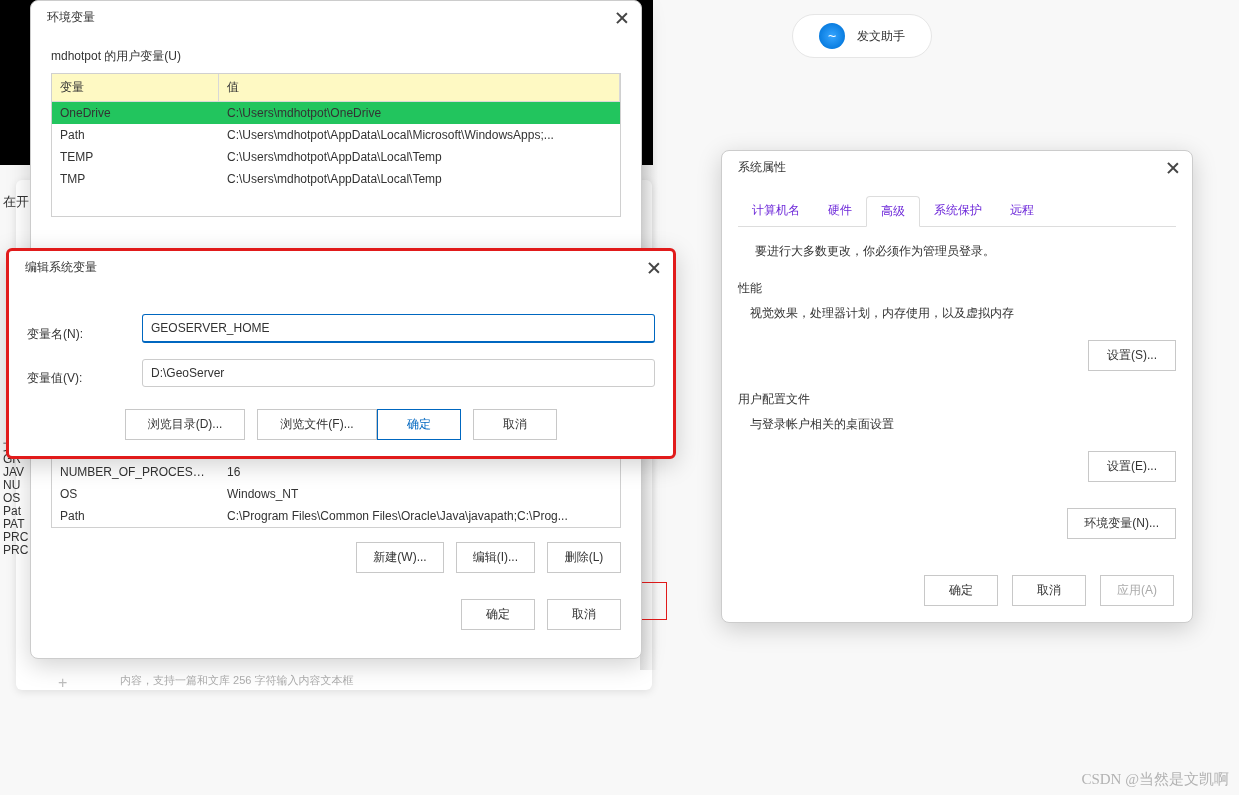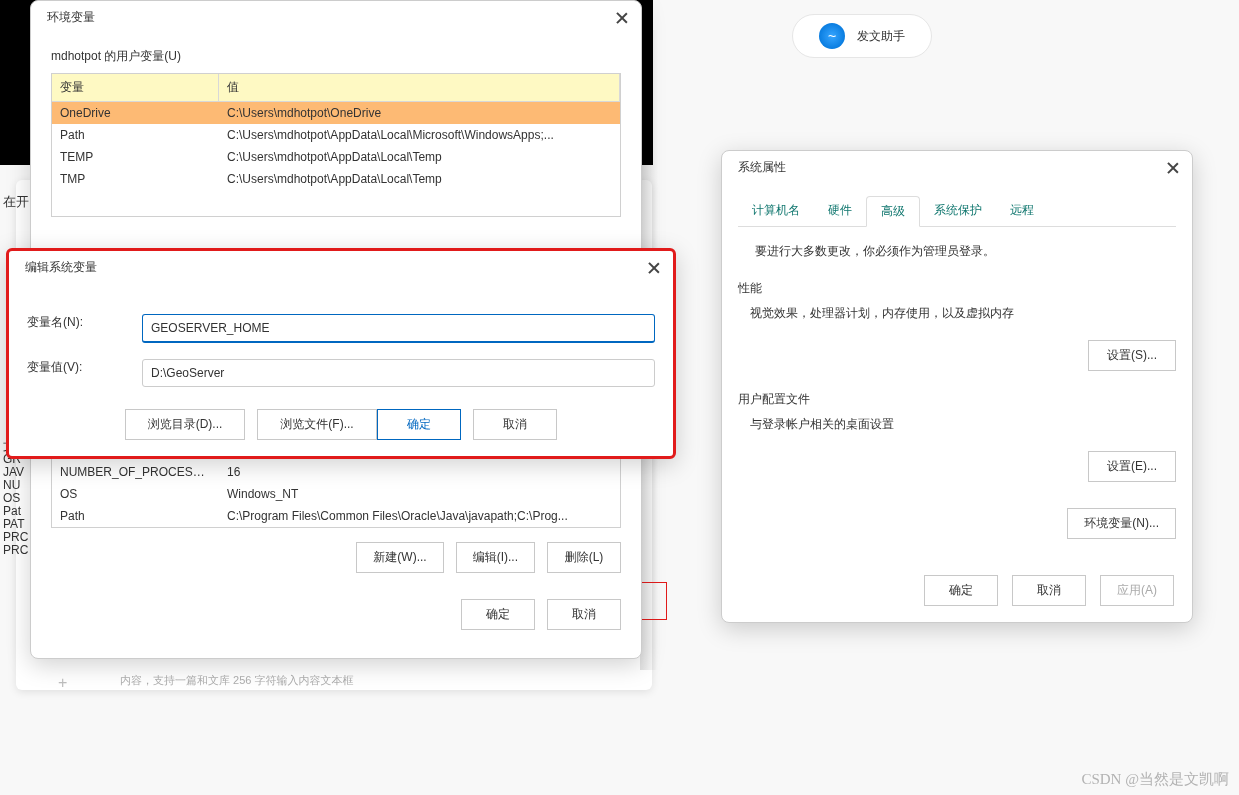--- a/index.html
+++ b/index.html
@@ -9,44 +9,44 @@
  .titlebar{display:flex;align-items:center;justify-content:space-between;padding:8px 12px 8px 16px;color:#555}
  .close-x{width:14px;height:14px;position:relative;cursor:pointer}
  .close-x:before,.close-x:after{content:"";position:absolute;left:6px;top:0;width:1.5px;height:14px;background:#444}
  .close-x:before{transform:rotate(45deg)}.close-x:after{transform:rotate(-45deg)}
  .sec-label{padding:4px 0 8px 0;color:#333}
  .tbl{border:1px solid #d0d0d0;width:100%}
  .tbl .hdr{display:flex;background:#fef9c3;border-bottom:1px solid #d8d8d8}
  .tbl .hdr>div{padding:5px 8px;border-right:1px solid #d8d8d8}
  .tbl .row{display:flex}
  .tbl .row>div{padding:4px 8px;white-space:nowrap;overflow:hidden;text-overflow:ellipsis}
- .tbl .row.sel{background:#fdba74}
+ .tbl .row.sel{background:#22c55e}
  .col1{width:167px;flex:0 0 167px}
  .col2{flex:1}
  .btn{background:#fff;border:1px solid #c8c8c8;border-radius:0;padding:6px 16px;cursor:pointer;min-width:74px;text-align:center}
  .btn.primary{border:1px solid #0067c0;color:#0067c0}
  .btn.disabled{color:#aaa}
  .btnrow{display:flex;gap:12px;justify-content:flex-end;margin-top:14px}
  .env-dlg{left:30px;top:0;width:612px;padding-bottom:18px}
  .env-body{padding:10px 20px}
  .edit-dlg{left:6px;top:248px;width:670px;border:3px solid #e11b1b;border-radius:6px;z-index:5}
  .edit-body{padding:14px 18px 16px}
- .form-row{display:flex;align-items:flex-start;margin-top:16px}
+ .form-row{display:flex;align-items:flex-end;margin-top:16px}
  .form-row label{width:115px}
  .form-row input{flex:1;border:1px solid #ccc;border-radius:3px;padding:6px 8px;font-size:12px}
  .form-row input.focus{border:1px solid #0067c0;border-bottom:2px solid #0067c0}
  .edit-btns{display:flex;justify-content:center;margin-top:22px}
  .edit-btns .left,.edit-btns .right{display:flex;gap:12px}
  .edit-btns .btn{min-width:120px}
  .edit-btns .right .btn{min-width:84px}
  
  .sys-dlg{left:721px;top:150px;width:472px}
  .sys-body{padding:10px 16px 20px}
  .tabs{display:flex;border-bottom:1px solid #ddd;margin-top:2px}
- .tab{padding:6px 14px;cursor:pointer;color:#0f766e}
+ .tab{padding:6px 14px;cursor:pointer;color:#6d28d9}
  .tab.active{border:1px solid #ddd;border-bottom:1px solid #fff;border-radius:4px 4px 0 0;margin-bottom:-1px;background:#fff}
  .group{margin-top:20px}
  .group-title{color:#333;margin-bottom:8px}
  .group-desc{color:#333;padding-left:12px}
  .group .btnrow{margin-top:18px}
  .group .btn{min-width:88px}
  .sys-footer{display:flex;gap:14px;justify-content:flex-end;padding:16px 18px 16px;}
  .admin-note{margin:16px 0 4px 17px}
  
  .assist{position:absolute;left:792px;top:14px;border:1px solid #e6e6e6;border-radius:26px;padding:8px 26px;display:flex;align-items:center;gap:12px;background:#fff}

